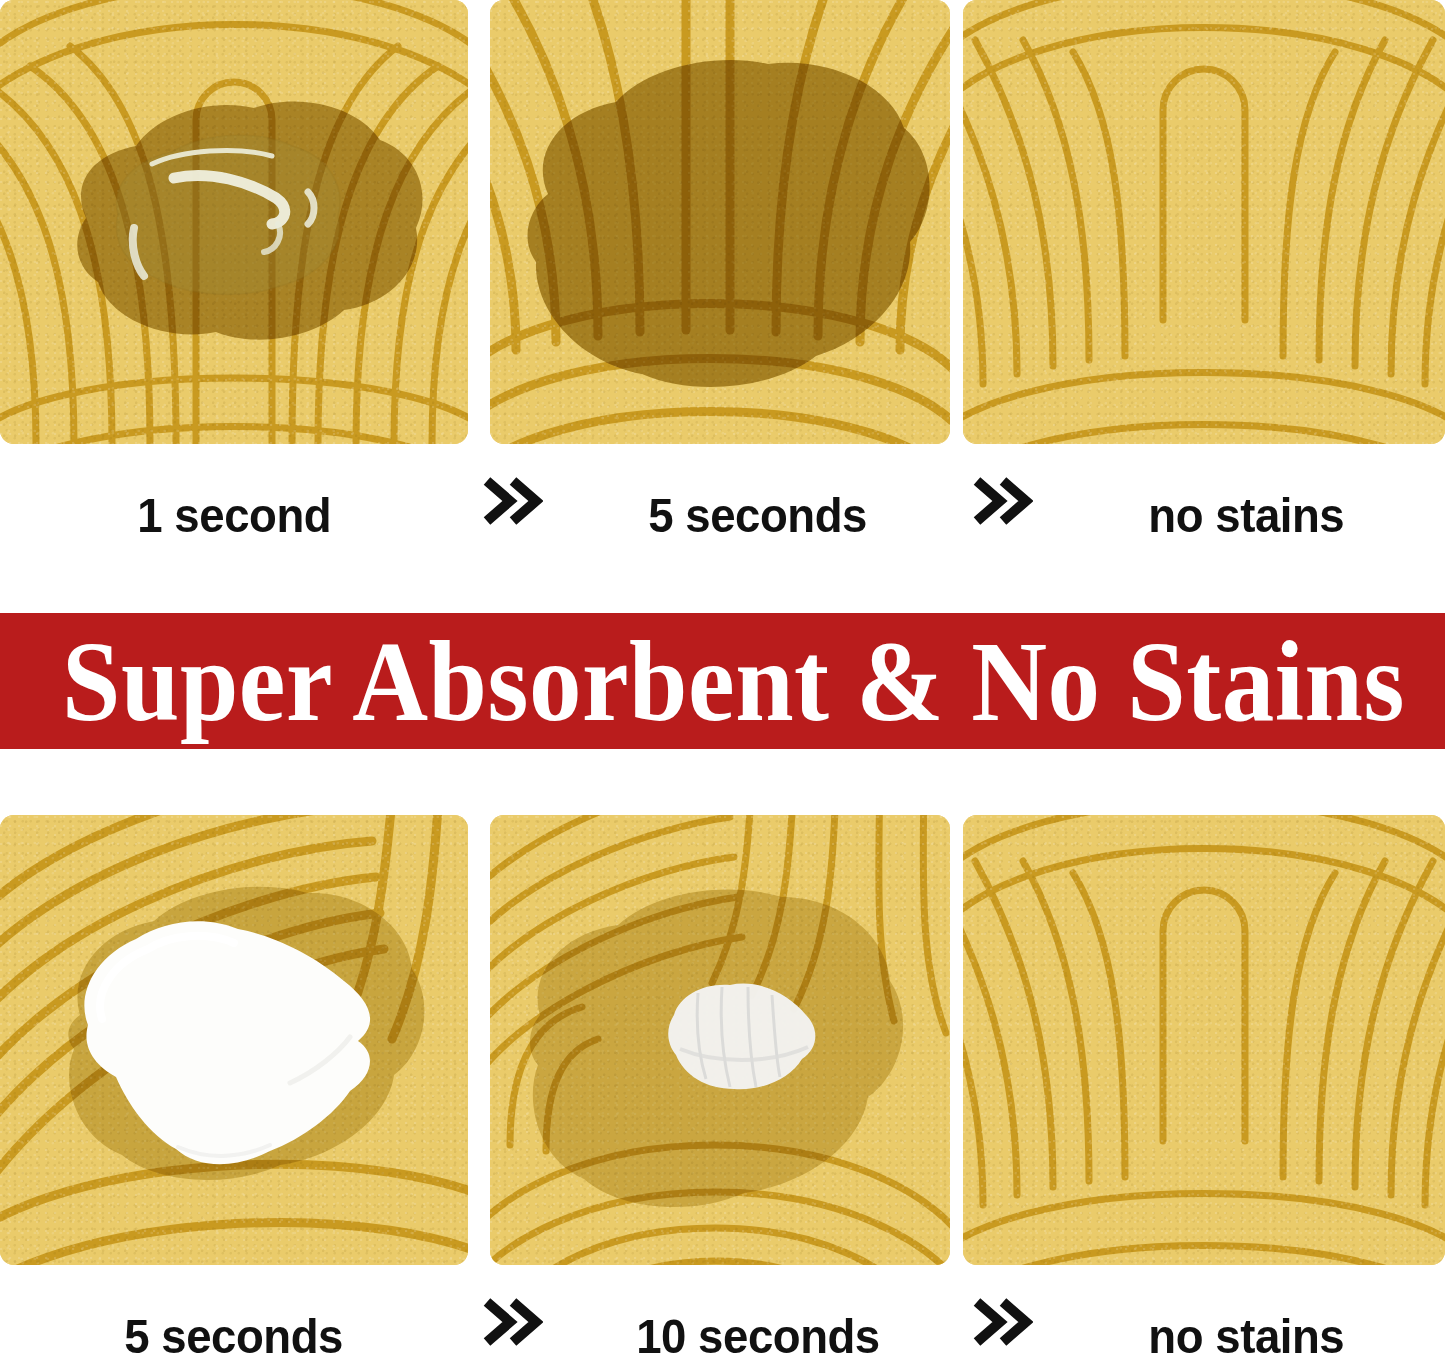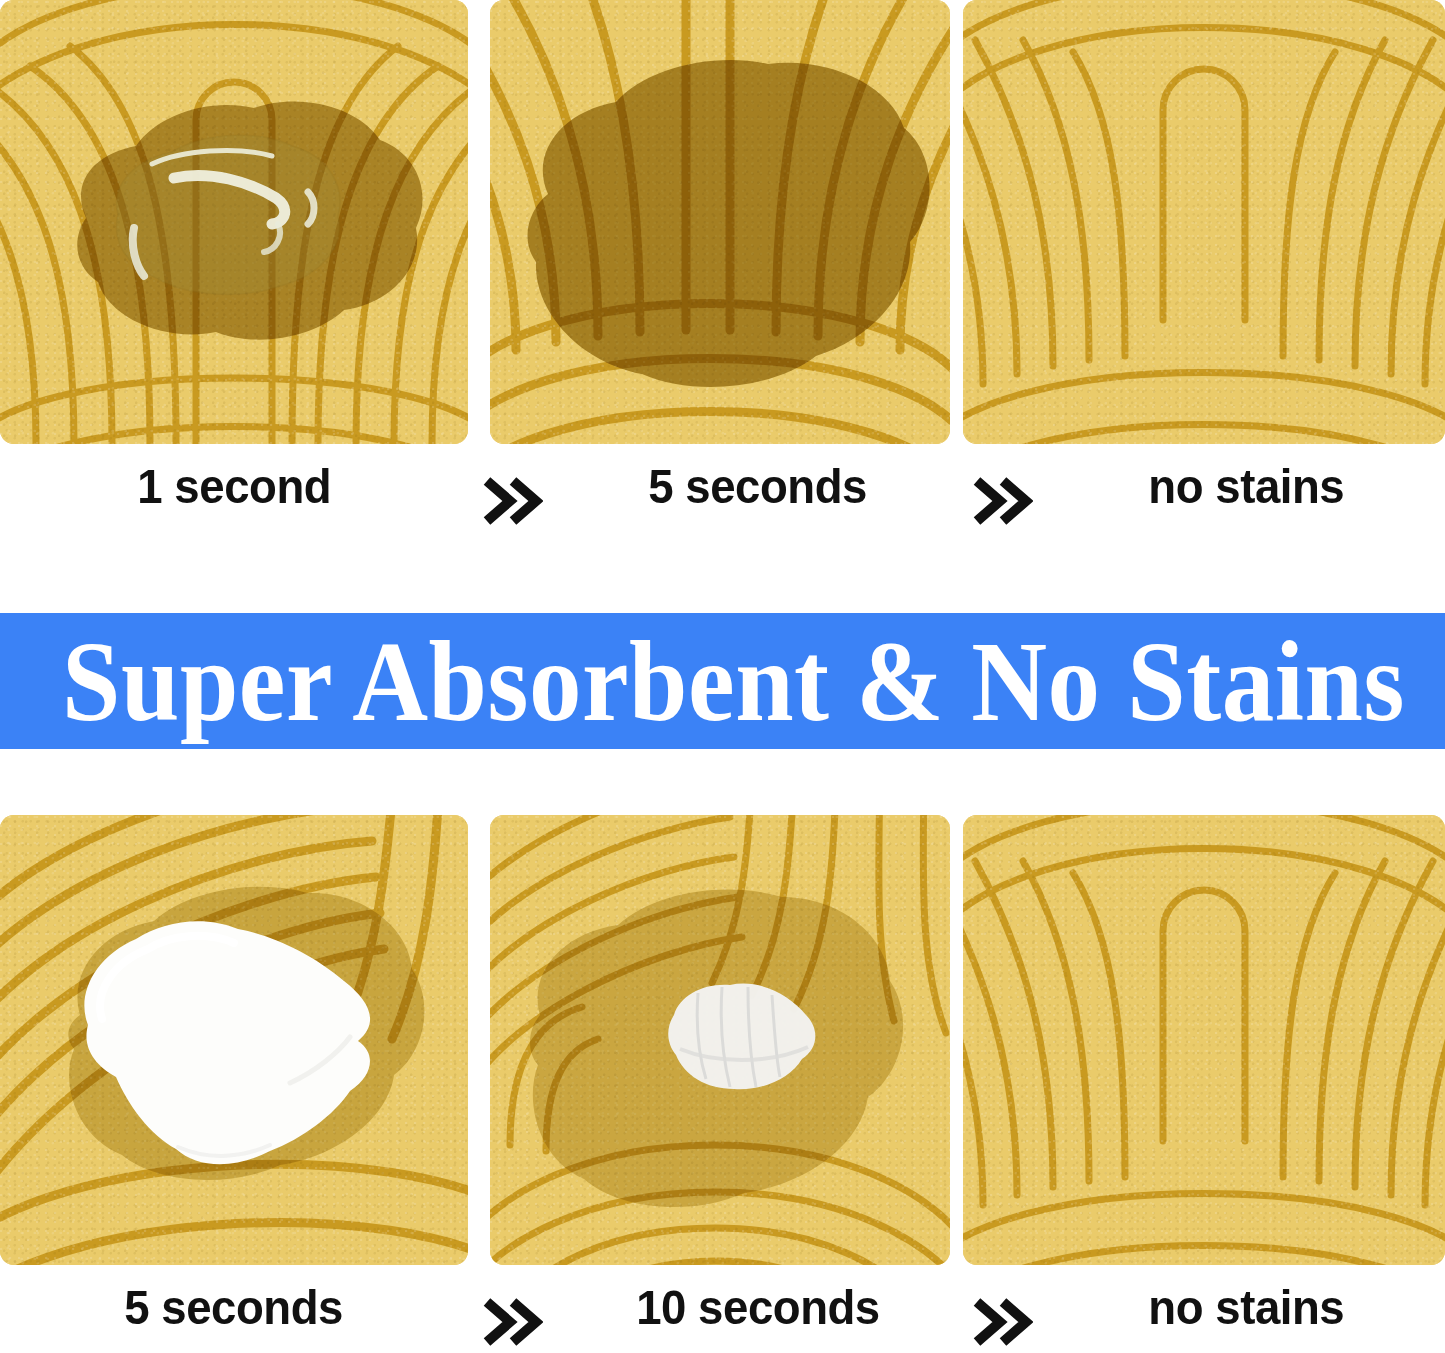--- a/index.html
+++ b/index.html
@@ -86,21 +86,21 @@
     height: 78px;
     display: flex;
     align-items: center;
   }
   #caption-row-top { top: 462px; }
   #caption-row-bot { top: 1283px; }
 
   .cap-cell {
     flex: 0 0 auto;
     display: flex;
-    align-items: flex-start;
+    align-items: flex-end;
     justify-content: center;
     height: 100%;
   }
   .cap-text {
     font-family: "Liberation Sans Narrow", "Liberation Sans", sans-serif;
     font-weight: bold;
     font-size: 49px;
     letter-spacing: -0.5px;
     color: #111111;
     white-space: nowrap;
@@ -118,21 +118,21 @@
 
   .chevron { display:block; }
 
   
   #title-banner {
     position: absolute;
     left: 0;
     top: 613px;
     width: 1445px;
     height: 136px;
-    background: #3b82f6;
+    background: #b91c1c;
     display: flex;
     align-items: center;
   }
   #title-banner .banner-text {
     font-family: "Liberation Serif", "DejaVu Serif", serif;
     font-weight: bold;
     color: #ffffff;
     font-size: 103px;
     line-height: 1;
     letter-spacing: 0.5px;

